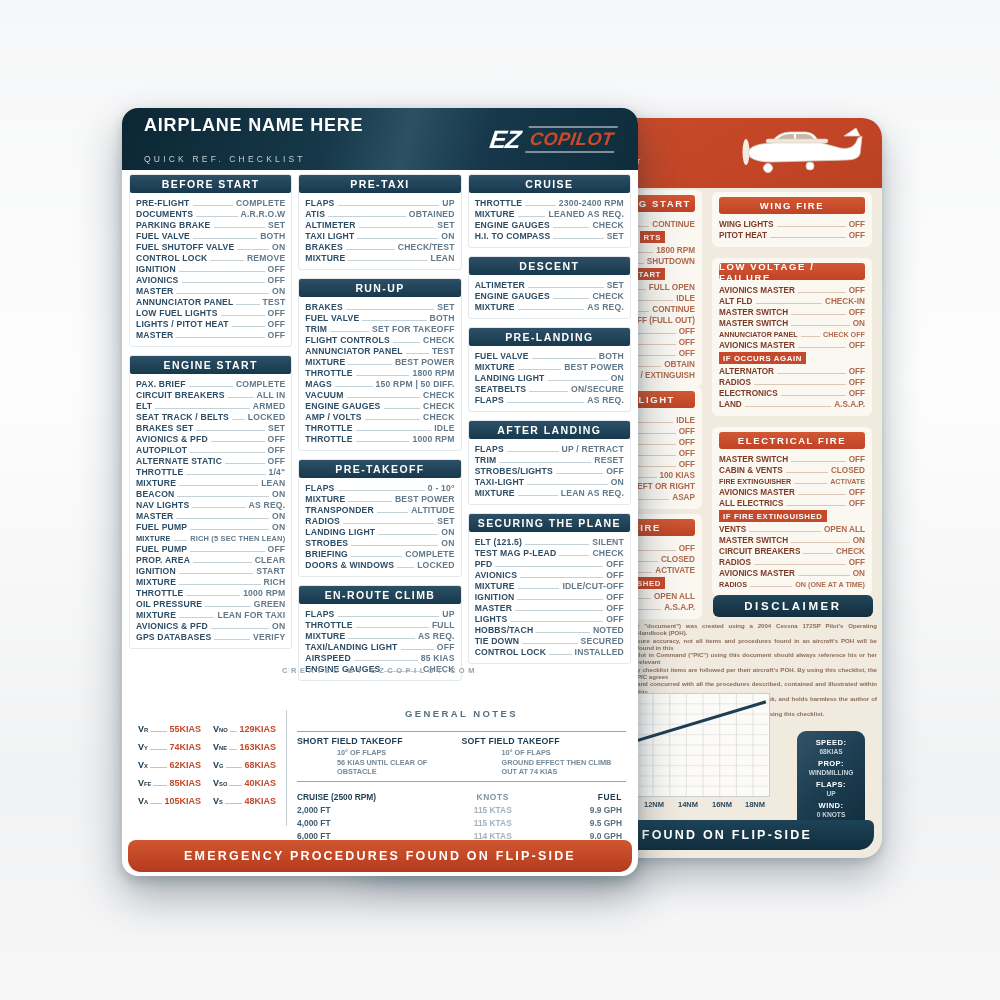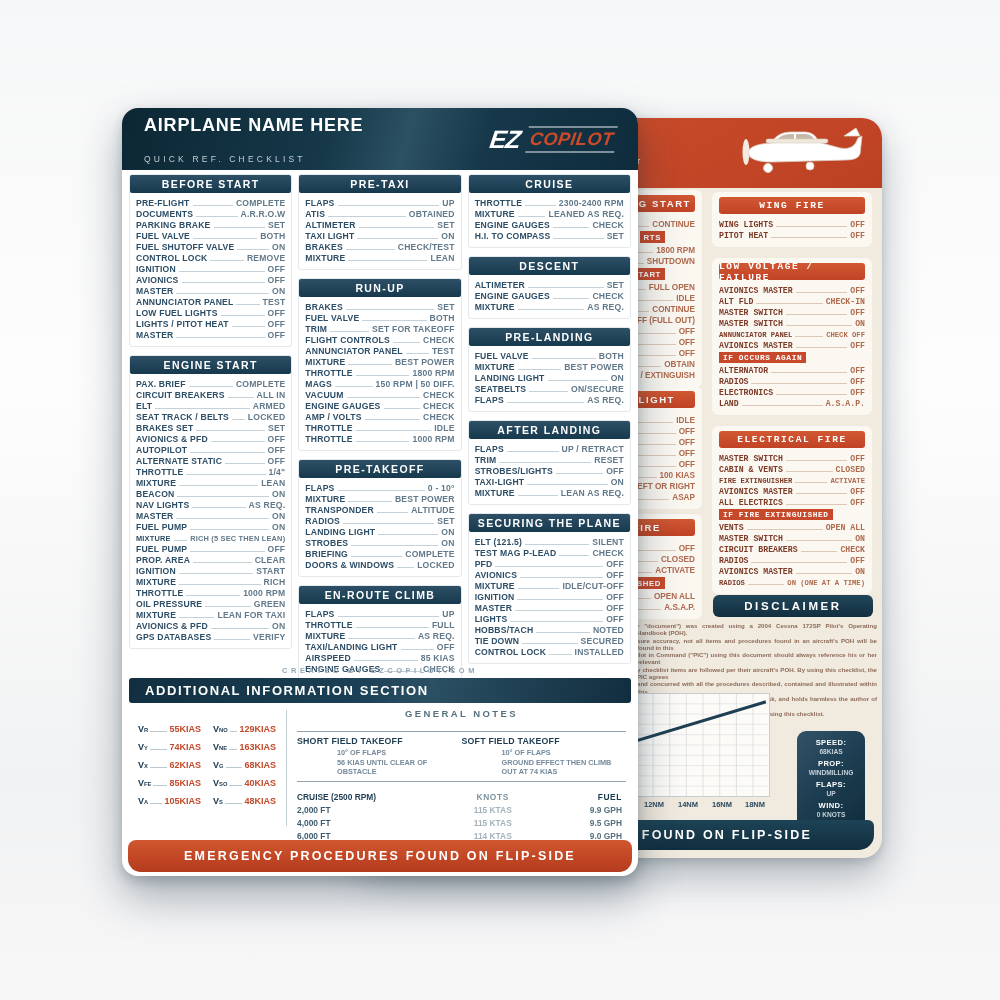--- a/index.html
+++ b/index.html
@@ -90,21 +90,21 @@
   .bc-row .lead { flex:1; border-bottom:1px solid #ddc8b8; margin:0 3px 2px; min-width:4px; }
   .bc-row .val { color:#b06a4e; white-space:nowrap; }
   .bc-badge { background:#c7492b; color:#ffffff; display:inline-block; padding:1.5px 4px; font-size:7.8px;
     font-weight:bold; letter-spacing:.6px; margin:2px 0 1px; align-self:flex-start; }
 
   .bc-left-sec { position:absolute; left:96px; width:246px; }
   .bc-left-sec .bc-sec-header { justify-content:flex-end; }
   .bc-left-sec .bc-row { justify-content:flex-end; }
   .bc-left-sec .bc-badge { align-self:flex-end; margin-right:30px; }
   .bc-right { position:absolute; left:352px; top:74px; width:160px; display:flex; flex-direction:column; gap:11px; }
-  .bc-right .bc-box { display:flex; flex-direction:column;font-family:Liberation Mono, monospace; }
+  .bc-right .bc-box { display:flex; flex-direction:column; }
 
   .bc-disclaimer { position:absolute; left:277px; top:477px; width:240px; }
   .dis-header { margin-left:76px; width:160px; height:22px; background:linear-gradient(180deg,#214659,#122f40);
     border-radius:6px; color:#ffffff; font-weight:bold; font-size:11.5px; letter-spacing:2.6px;
     display:flex; align-items:center; justify-content:center; margin-bottom:5px; }
   .dis-line { font-size:6.1px; line-height:7.3px; color:#8d6b58; text-align:justify; font-weight:bold; }
 
   .bc-chart { position:absolute; left:180px; top:575px; width:230px; height:104px; background:#fcfbf8;
     border:1px solid #c9cdd1; }
   .bc-xlabels { position:absolute; left:180px; top:682px; width:230px; height:10px; }
@@ -1023,21 +1023,20 @@
                 <span class="lead"></span>
                 <span class="val">INSTALLED</span>
               </div>
             </div>
           </div>
         </div>
       </div>
 
     <div class="created-by">CREATED BY EZCOPILOT.COM</div>
 
-    <div class="info-bar">ADDITIONAL INFORMATION SECTION</div>
 
     <div class="info-area">
       <div class="vspeeds">
         <div class="vs-col" id="vs-left">
             <div class="vs-row">
               <span class="vs-v">V</span>
               <span class="vs-sub">R</span>
               <span class="vs-lead"></span>
               <span class="vs-val">55KIAS</span>
             </div>

